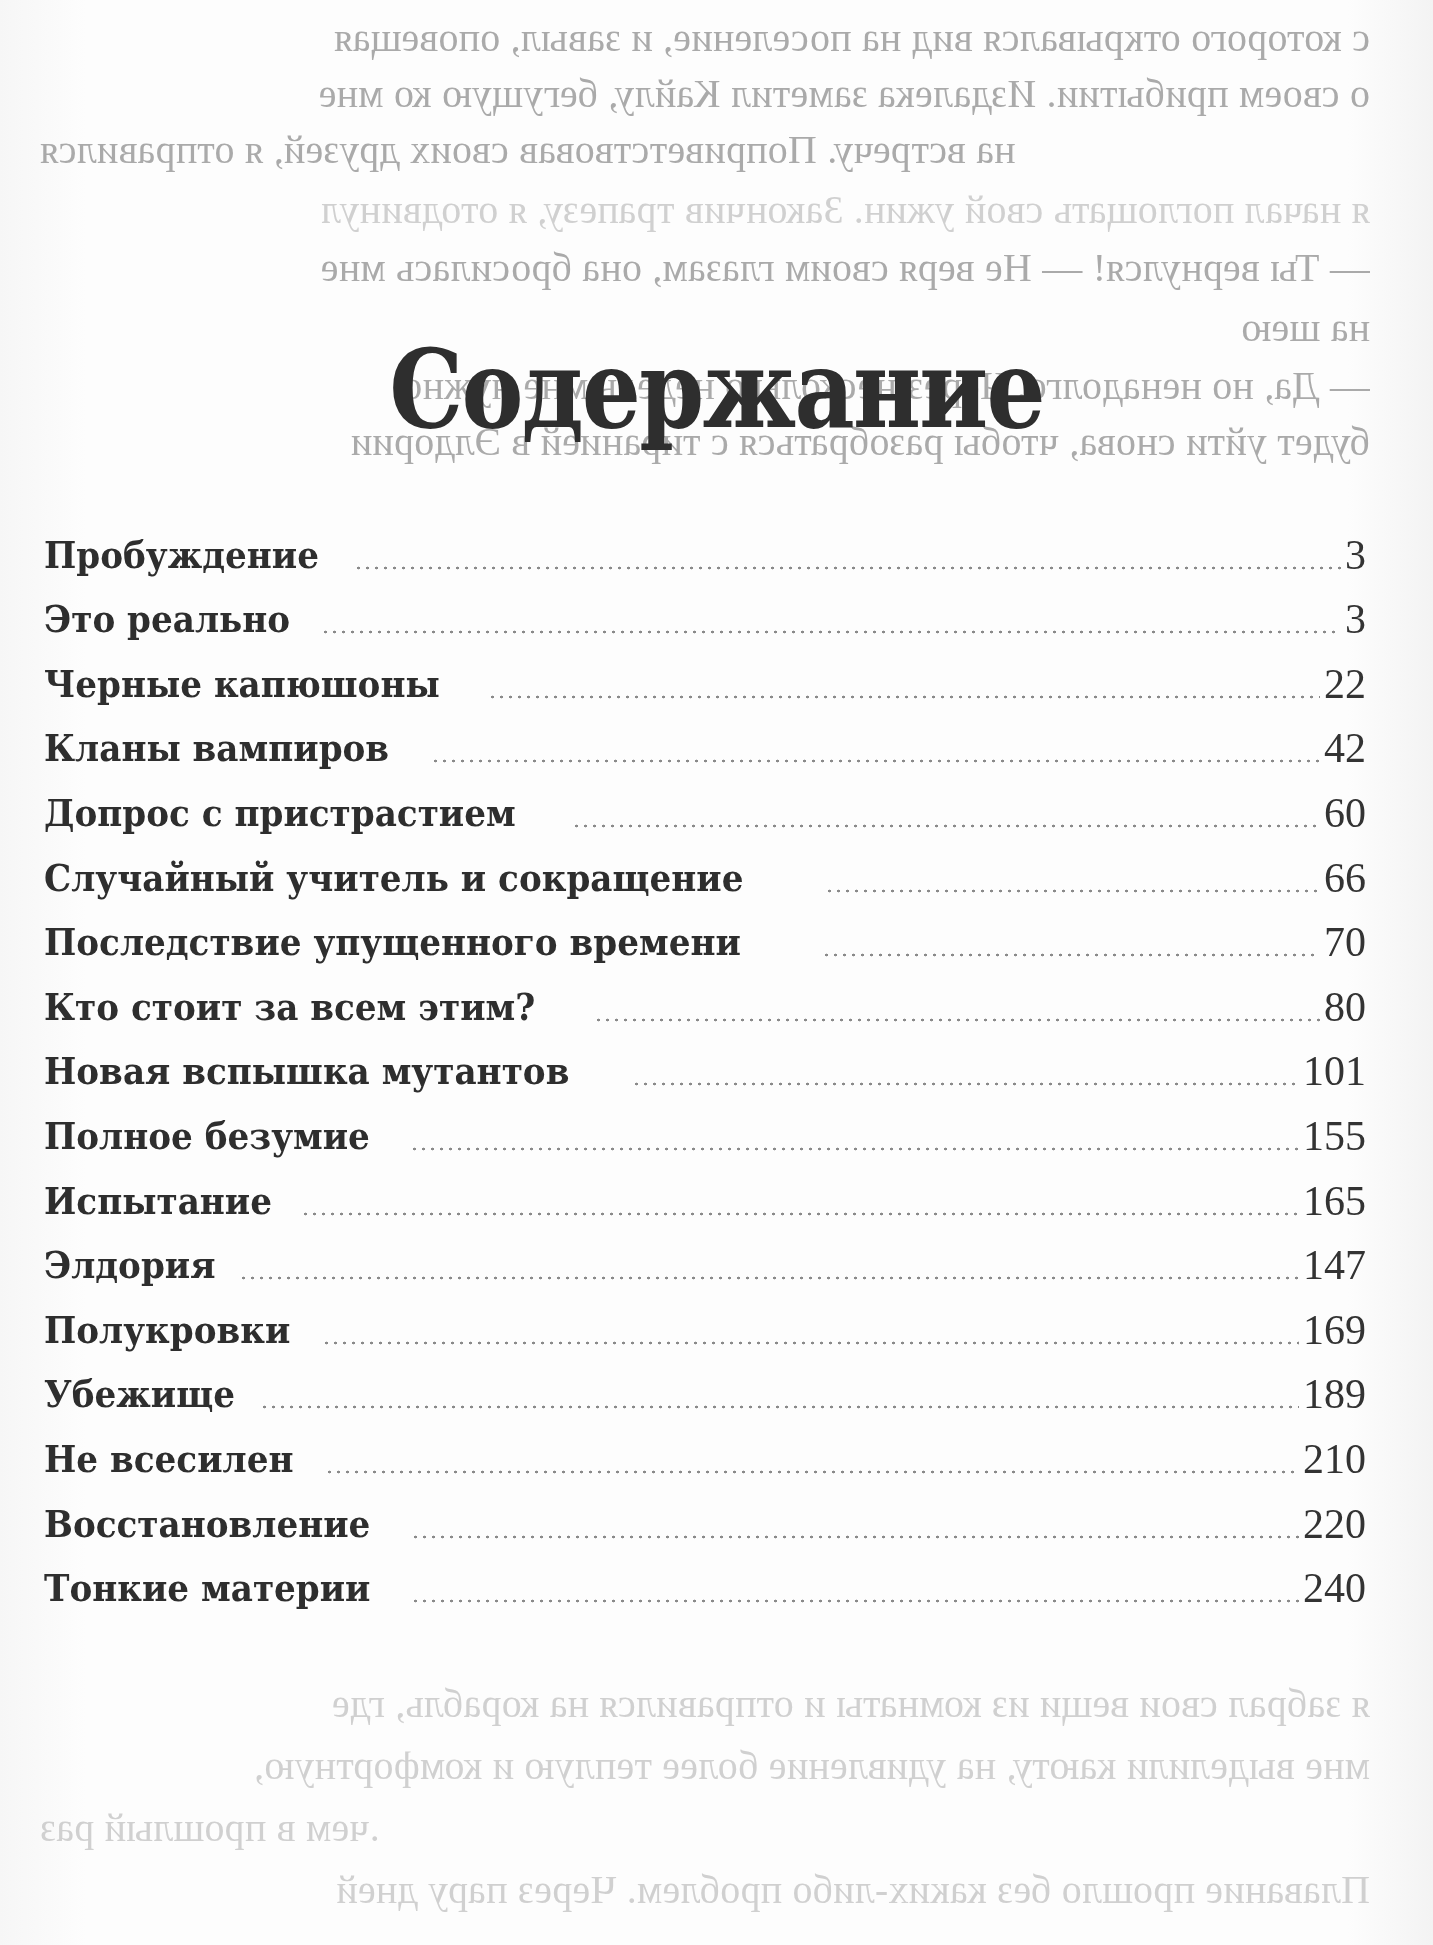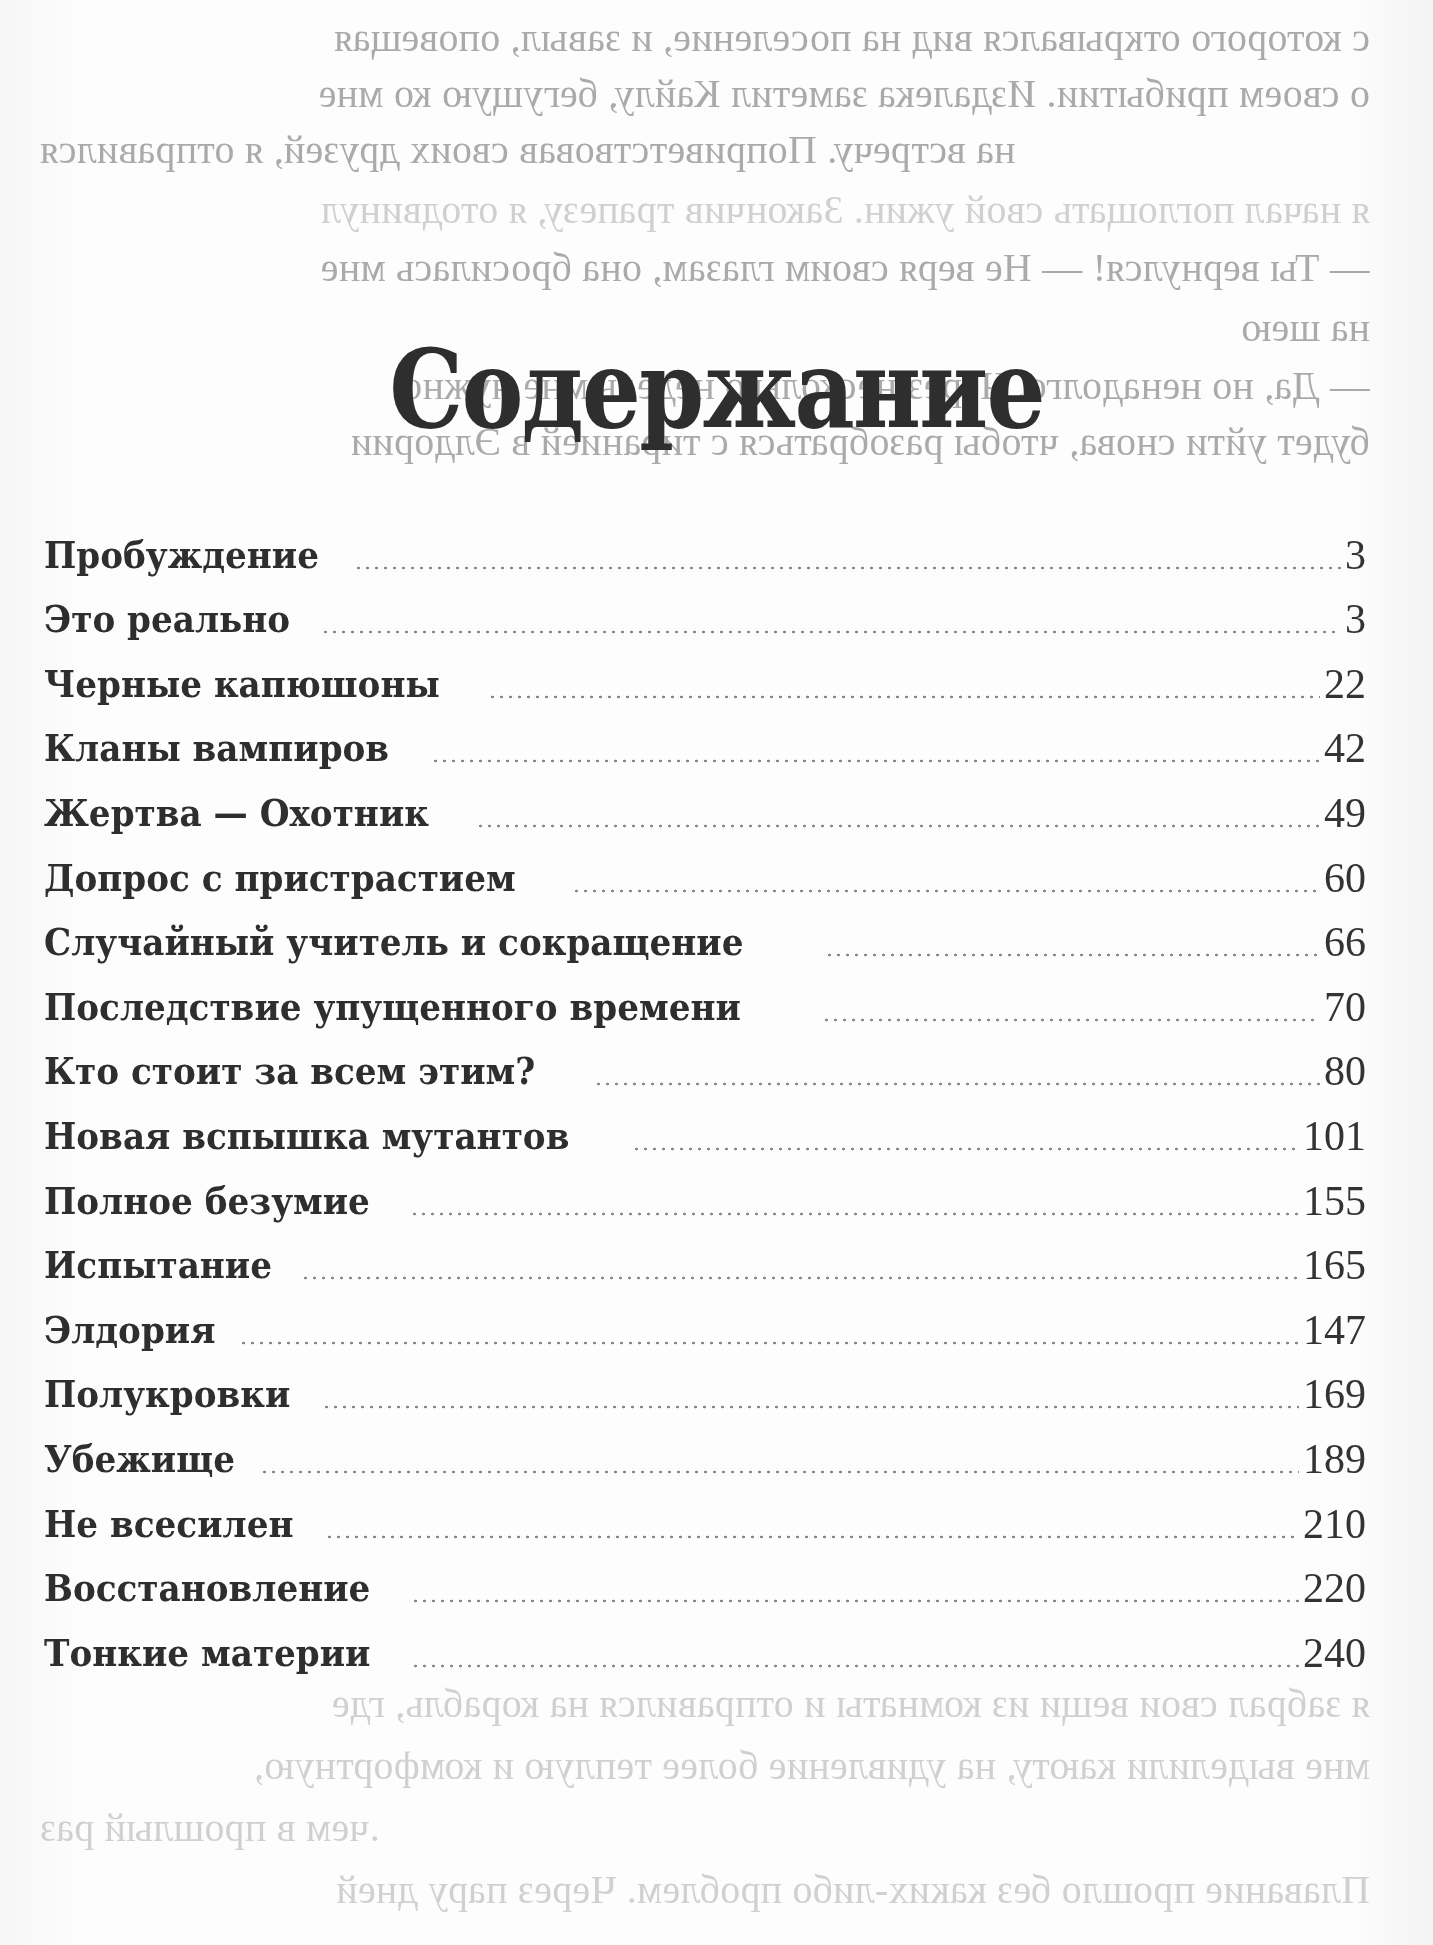--- a/index.html
+++ b/index.html
@@ -79,25 +79,20 @@
         <span class="toc-title">Черные капюшоны</span>
         <span class="toc-leader"></span>
         <span class="toc-page">22</span>
       </div>
     <div class="toc-row">
         <span class="toc-title">Кланы вампиров</span>
         <span class="toc-leader"></span>
         <span class="toc-page">42</span>
       </div>
     <div class="toc-row">
-        <span class="toc-title">Жертва — Охотник</span>
-        <span class="toc-leader"></span>
-        <span class="toc-page">49</span>
-      </div>
-    <div class="toc-row">
         <span class="toc-title">Допрос с пристрастием</span>
         <span class="toc-leader"></span>
         <span class="toc-page">60</span>
       </div>
     <div class="toc-row">
         <span class="toc-title">Случайный учитель и сокращение</span>
         <span class="toc-leader"></span>
         <span class="toc-page">66</span>
       </div>
     <div class="toc-row">

